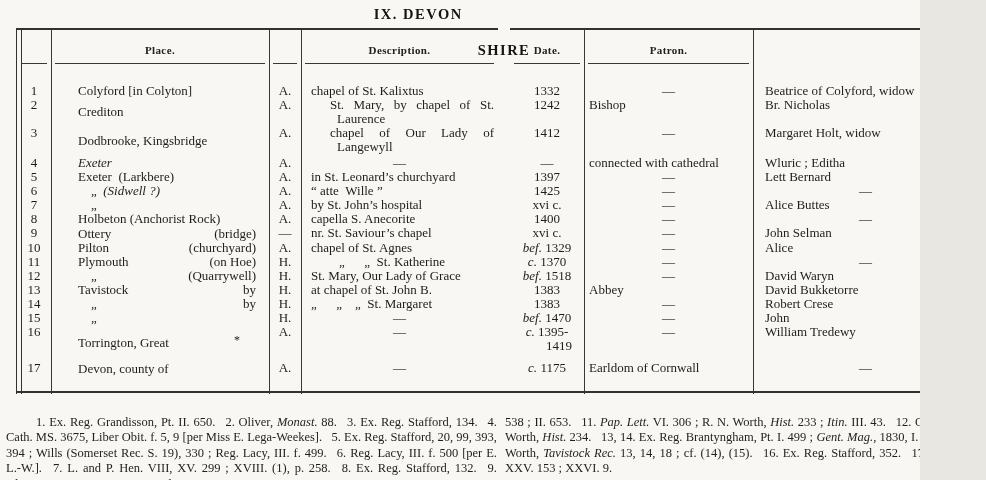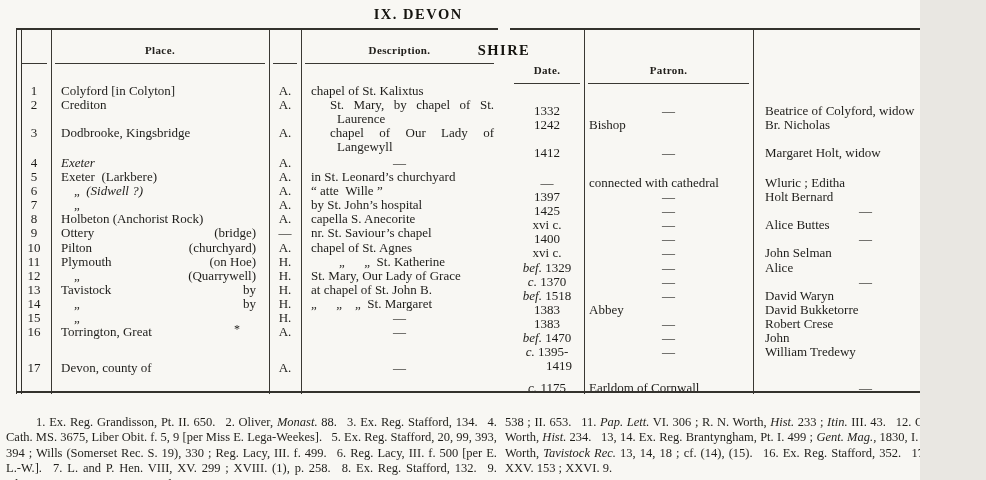--- a/index.html
+++ b/index.html
@@ -13,29 +13,29 @@
   
   .blk{position:absolute;top:28px;border-top:2px solid #34322d;}
   .blk-l{left:16px;width:481px;height:364px;border-left:1px solid #34322d;}
   .blk-r{left:510px;width:468px;height:364px;border-right:1px solid #34322d;}
   .dblline{position:absolute;top:0;bottom:0;left:4px;width:1px;background:#34322d;}
   .vr{position:absolute;top:0;bottom:0;width:1px;background:#3a3833;}
   .botrule{position:absolute;left:16px;top:391px;width:962px;height:2px;background:#34322d;}
   .grid{display:grid;width:100%;height:100%;
         grid-template-rows:34px 20px 14px 28px 30px 14px 14px 14px 14px 14px 15px 14px 14px 14px 14px 14px 14px 36px 16px;}
   .grid-l{grid-template-columns:34px 218px 32px 197px;}
-  .grid-r{grid-template-columns:74px 169px 225px;margin-top:20px;}
+  .grid-r{grid-template-columns:74px 169px 225px;}
   .padrow{grid-column:1/-1;}
   .hd{position:relative;font-size:11px;font-weight:bold;letter-spacing:.4px;text-align:center;
       padding-top:14px;color:#23211d;}
   .hd::after{content:"";position:absolute;left:4px;right:4px;bottom:0;height:1px;background:#3a3833;}
   .cell{font-size:13px;line-height:14px;}
   .n{text-align:center;}
   .lt{text-align:center;}
-  .pl{display:flex;align-items:flex-start;padding:0 13px 0 10px;}
+  .pl{display:flex;align-items:center;padding:0 13px 0 27px;}
   .plm{white-space:nowrap;}
   .plr{margin-left:auto;padding-left:4px;}
   .dtt .plm{margin-left:13px;}
   .ast .plr{margin-right:16px;font-size:12px;transform:translateY(-3px);}
   .it{font-style:italic;}
   .ds{padding-left:10px;padding-right:4px;}
   .ds.c{text-align:center;padding-left:0;padding-right:0;}
   .ds.ind{padding-left:38px;}
   .jst{display:block;text-align:justify;text-align-last:justify;margin-left:19px;}
   .dd2{display:block;padding-left:26px;}
@@ -236,21 +236,21 @@
       <div class="cell dt"><span class="it"></span><span>1412</span><span class="dl2"></span></div>
       <div class="cell pt">—</div>
       <div class="cell nm">Margaret Holt, widow</div>
 
       <div class="cell dt"><span class="it"></span><span>—</span><span class="dl2"></span></div>
       <div class="cell pt l">connected with cathedral</div>
       <div class="cell nm">Wluric ; Editha</div>
 
       <div class="cell dt"><span class="it"></span><span>1397</span><span class="dl2"></span></div>
       <div class="cell pt">—</div>
-      <div class="cell nm">Holt Bernard</div>
+      <div class="cell nm">Lett Bernard</div>
 
       <div class="cell dt"><span class="it"></span><span>1425</span><span class="dl2"></span></div>
       <div class="cell pt">—</div>
       <div class="cell nm c">—</div>
 
       <div class="cell dt"><span class="it"></span><span>xvi c.</span><span class="dl2"></span></div>
       <div class="cell pt">—</div>
       <div class="cell nm">Alice Buttes</div>
 
       <div class="cell dt"><span class="it"></span><span>1400</span><span class="dl2"></span></div>

